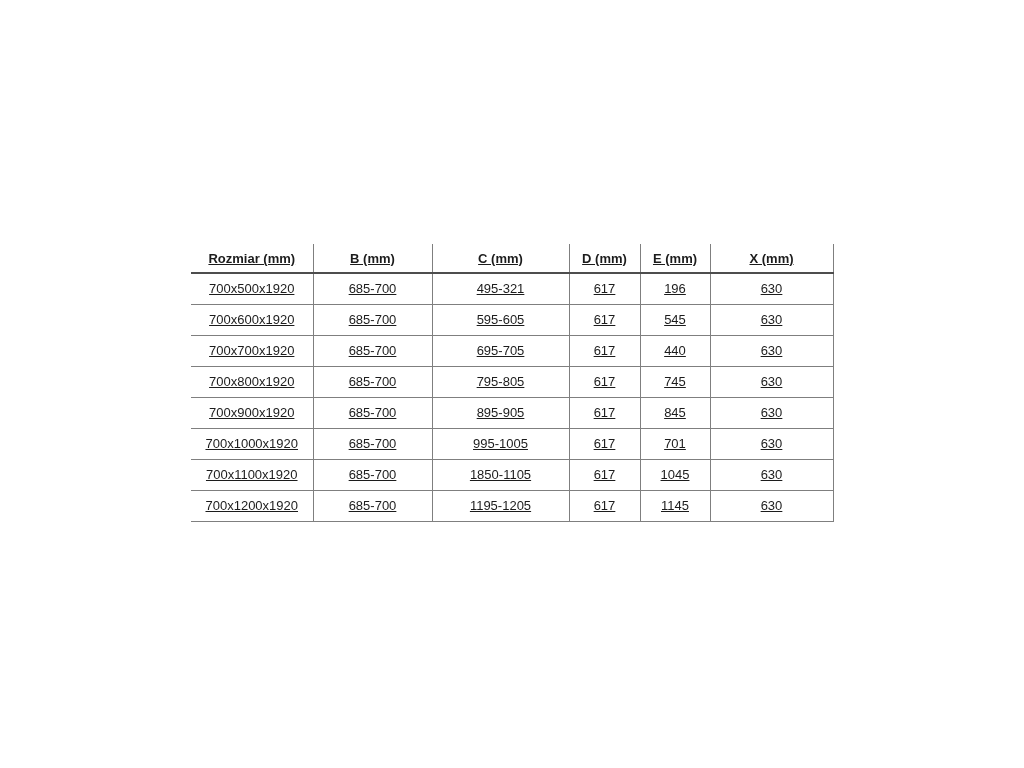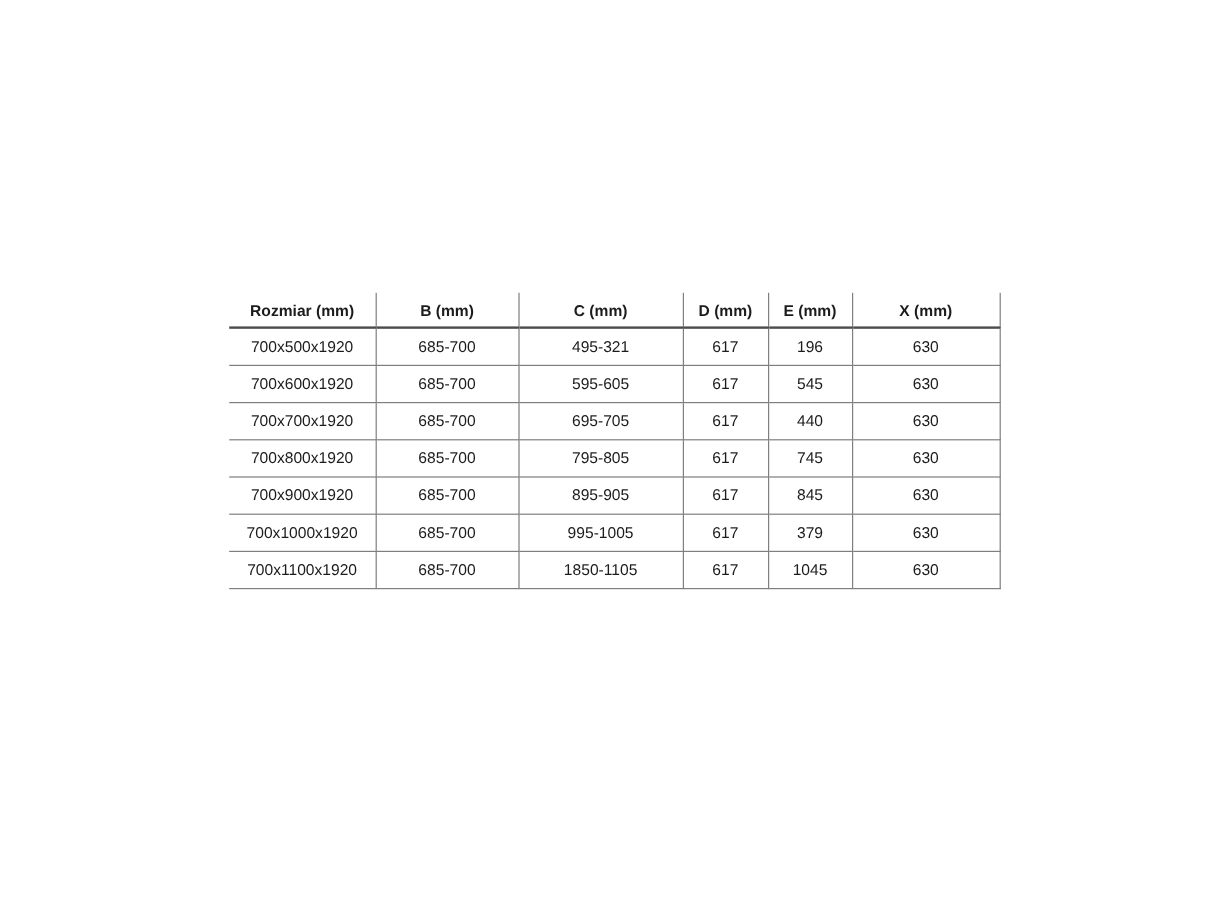--- a/index.html
+++ b/index.html
@@ -39,24 +39,26 @@
     font-size: 13px;
     color: var(--text);
     white-space: nowrap;
     overflow: hidden;
   }
   .spec-table thead th {
     height: 29px;
     font-weight: bold;
     border-top: none;
     border-bottom: 2px solid var(--header-rule);
+    text-decoration: underline;
   }
   .spec-table tbody td {
     height: 31px;
     font-weight: normal;
+    text-decoration: underline;
   }
   .spec-table tr > *:first-child {
     border-left: none;
   }
 </style>
 </head>
 <body>
 
 <div class="page">
   <table class="spec-table">
@@ -117,26 +119,34 @@
           <td>895-905</td>
           <td>617</td>
           <td>845</td>
           <td>630</td>
         </tr>
         <tr>
           <td>700x1000x1920</td>
           <td>685-700</td>
           <td>995-1005</td>
           <td>617</td>
-          <td>379</td>
+          <td>701</td>
           <td>630</td>
         </tr>
         <tr>
           <td>700x1100x1920</td>
           <td>685-700</td>
           <td>1850-1105</td>
           <td>617</td>
           <td>1045</td>
           <td>630</td>
         </tr>
+        <tr>
+          <td>700x1200x1920</td>
+          <td>685-700</td>
+          <td>1195-1205</td>
+          <td>617</td>
+          <td>1145</td>
+          <td>630</td>
+        </tr>
       </tbody>
   </table>
 </div>
 
 </body></html>

